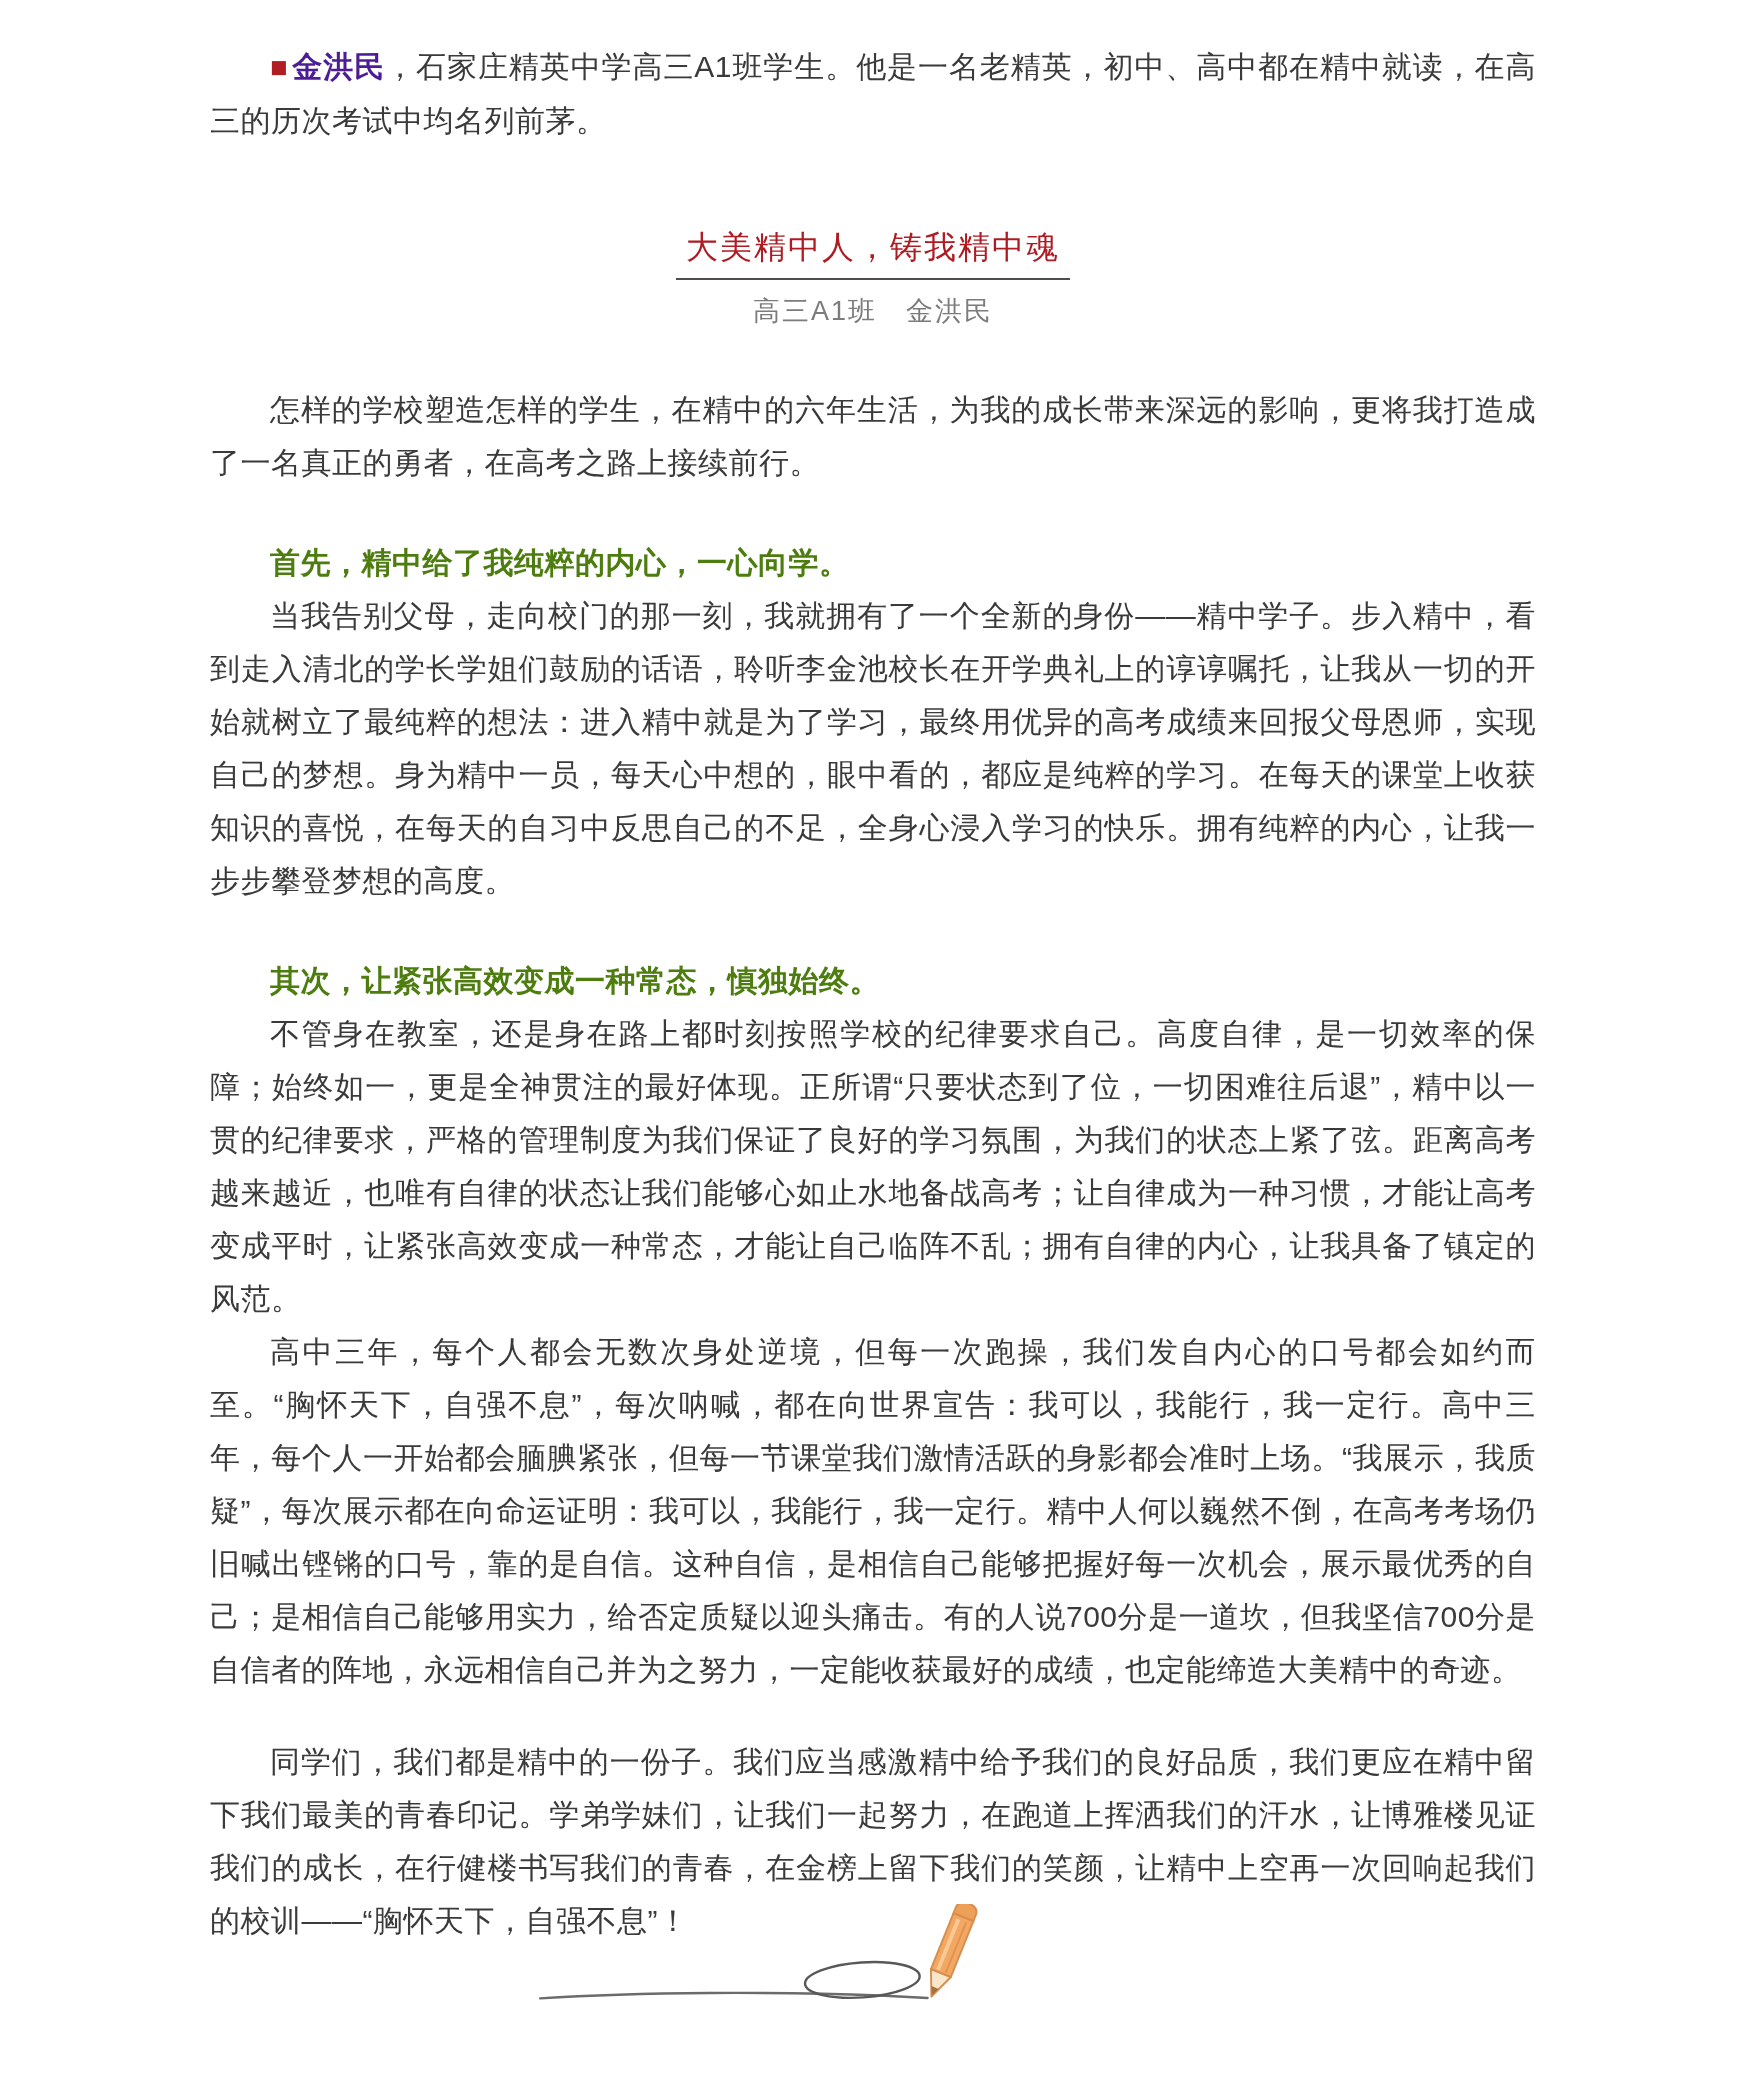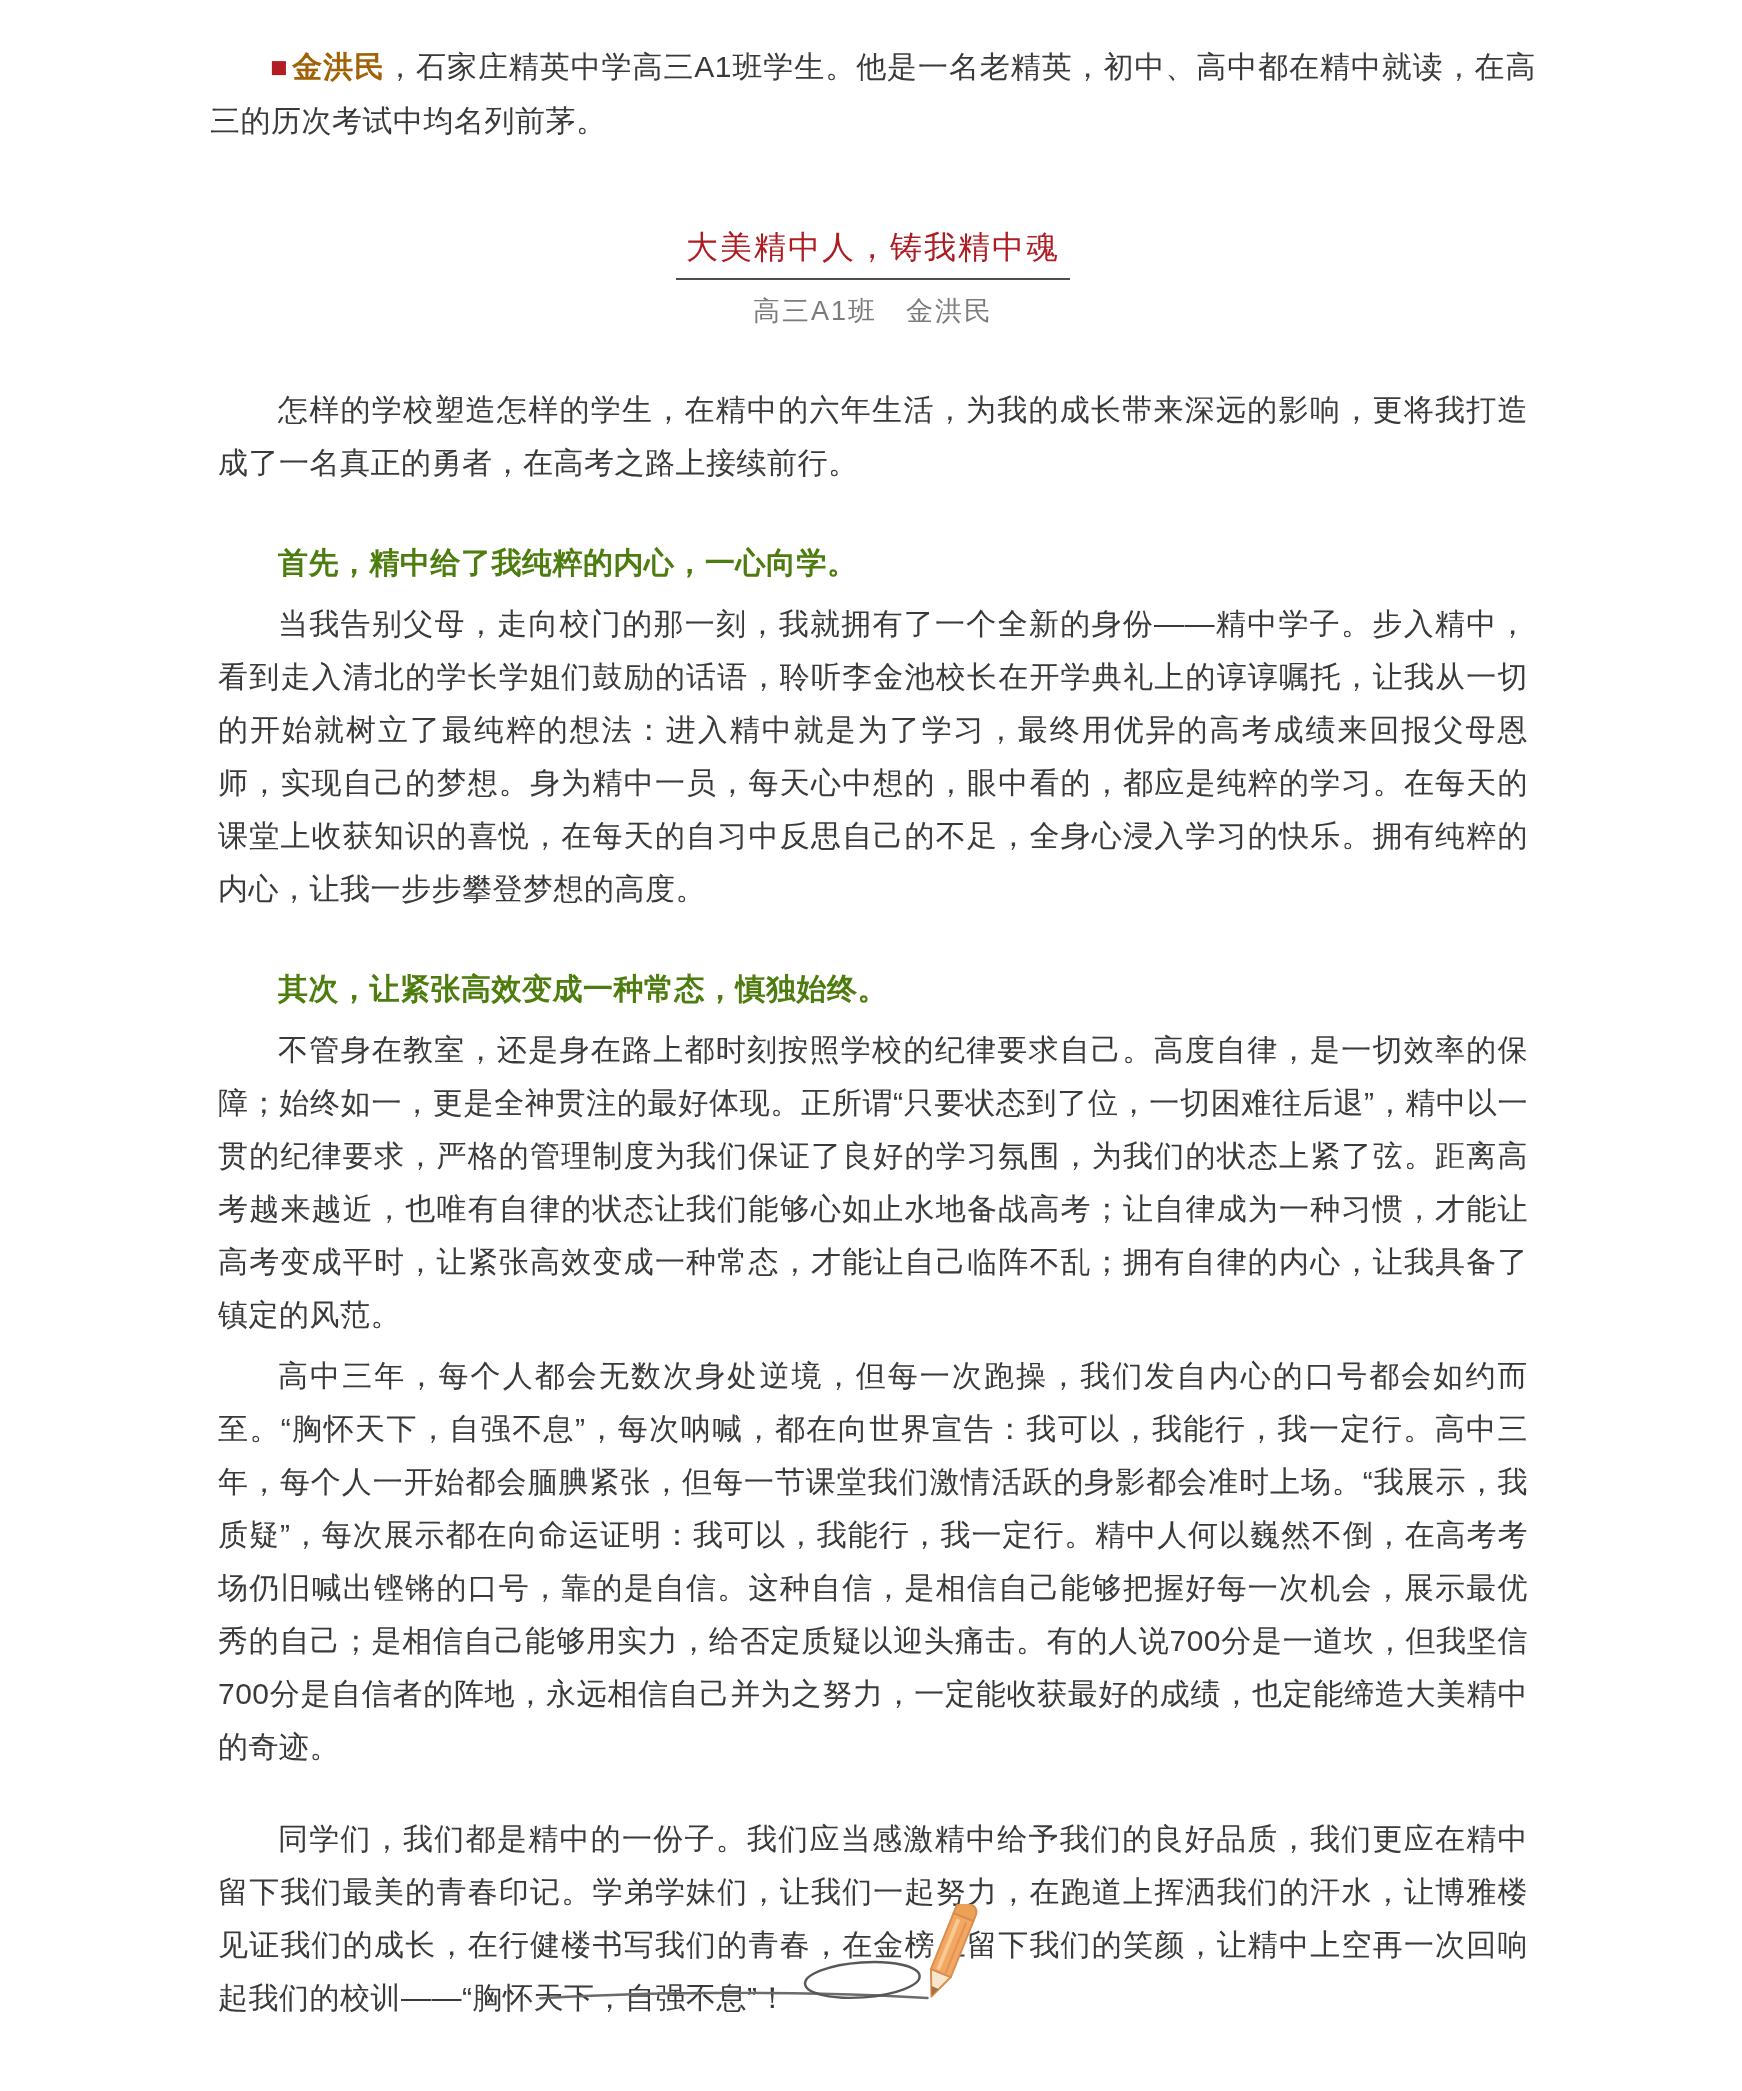--- a/index.html
+++ b/index.html
@@ -8,36 +8,36 @@
     background: #ffffff;
     font-family: "Liberation Sans", "DejaVu Sans", sans-serif;
     overflow: hidden;
   }
   .page {
     position: relative;
     box-sizing: border-box;
     width: 1743px; height: 2092px;
     padding: 40px 207px 0 210px;
   }
-  p { margin: 8px; }
+  p { margin: 0; }
   .para {
     font-size: 30px;
     line-height: 53px;
     color: #3a3a3a;
     text-align: justify;
     text-indent: 60px;
     letter-spacing: 0.5px;
   }
   .intro { margin: 0; }
   .intro .bullet {
     color: #b01e24;
     font-size: 29px;
     margin-right: 3.9px;
   }
-  .intro .author { font-weight: 700; color: #a16207; }
+  .intro .author { font-weight: 700; color: #4c1d95; }
   .title-row { margin-top: 37px; text-align: center; }
   .title {
     display: inline-block;
     font-size: 32px;
     line-height: 43px;
     font-weight: 400;
     color: #ae1c23;
     letter-spacing: 2px;
     padding: 0 9.8px 8.8px 9.8px;
     border-bottom: 2.9px solid #4d4d4d;

